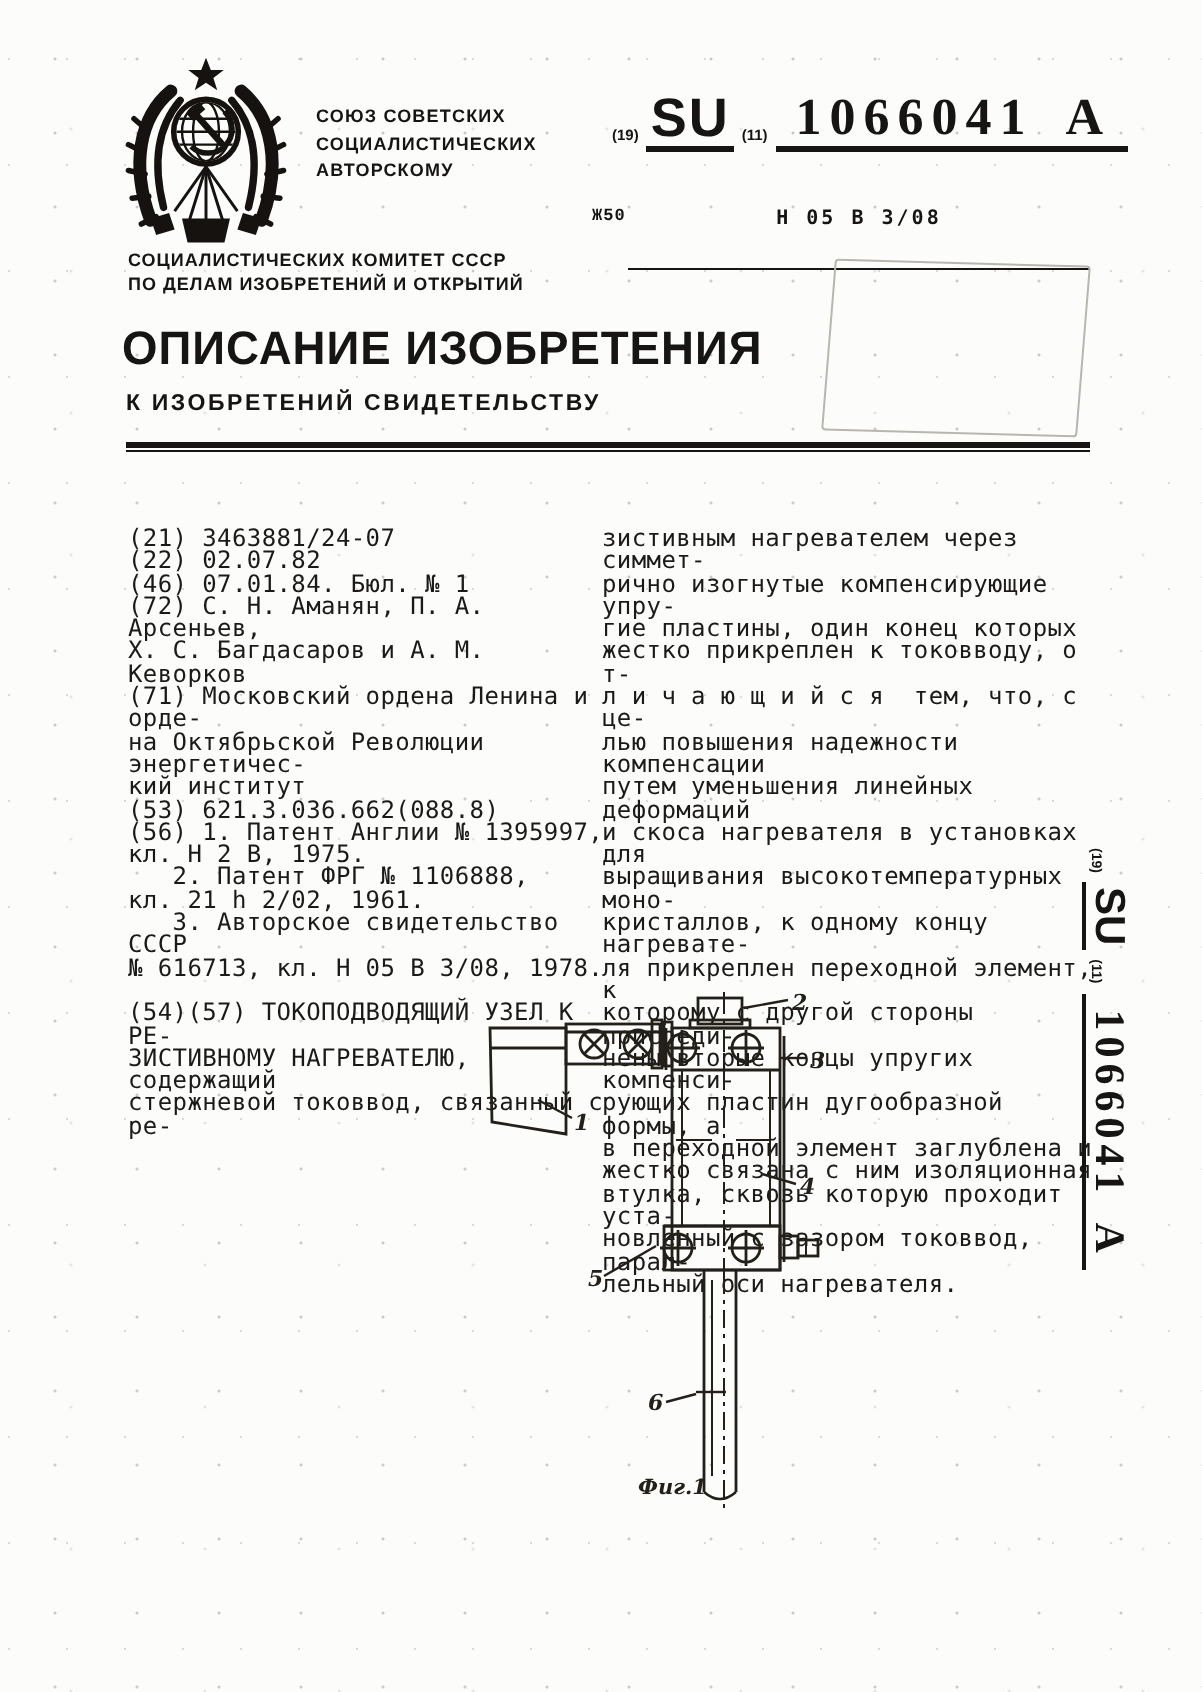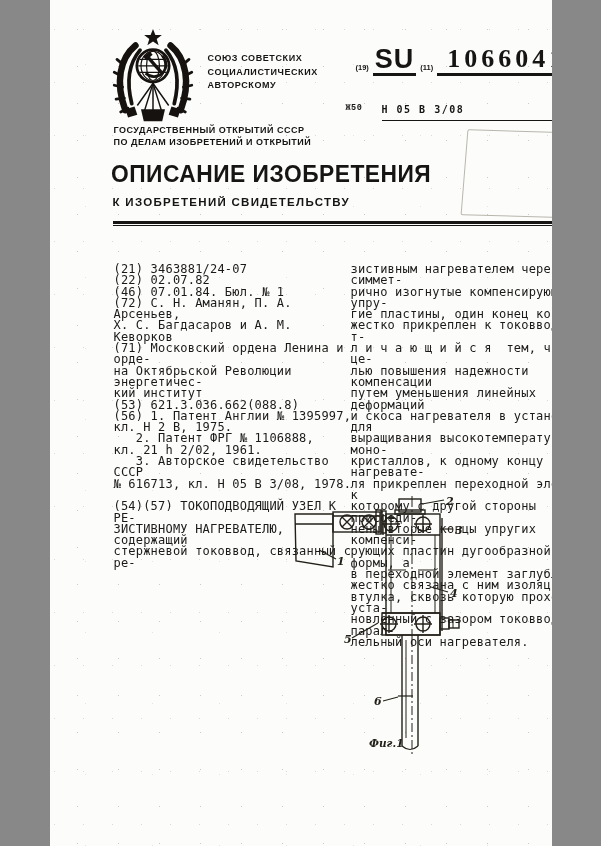--- a/index.html
+++ b/index.html
@@ -1,37 +1,37 @@
 <!DOCTYPE html>
 <html><head>
 <meta charset="utf-8">
 <style>
   html,body{margin:0;padding:0;background:#888;}
   .page{
-    position:relative;width:502px;height:846px;margin:0 auto;
+    position:relative;width:601px;height:846px;margin:0 auto;
     background-color:#fcfcfa;
     background-image:
       radial-gradient(circle, rgba(20,20,20,.22) .6px, transparent .9px),
       radial-gradient(circle, rgba(20,20,20,.14) .5px, transparent .8px),
       radial-gradient(circle, rgba(20,20,20,.10) .6px, transparent .9px);
     background-size:41px 37px, 29px 53px, 67px 71px;
     background-position:7px 11px,19px 3px,2px 29px;
     font-family:"Liberation Sans",sans-serif;color:#161513;overflow:hidden;
   }
   .abs{position:absolute;}
   
   .emblem{left:56px;top:28px;width:94px;height:96px;}
   .union{left:158px;top:52px;width:140px;font-size:9px;font-weight:bold;line-height:13.5px;letter-spacing:.6px;}
   .committee{left:64px;top:125px;font-size:9px;font-weight:bold;line-height:11.5px;letter-spacing:.5px;white-space:pre-line;}
   .pubnum{left:306px;top:48px;display:flex;align-items:flex-end;gap:4px;}
   .inid{font-size:7.5px;font-weight:bold;padding-bottom:4px;}
   .su-big{font-size:27px;font-weight:bold;line-height:.85;border-bottom:3px solid #161513;padding:0 2px 2px 2px;letter-spacing:1px;}
   .num-big{font-family:"Liberation Serif",serif;font-size:26px;font-weight:bold;line-height:.85;border-bottom:3px solid #161513;padding:0 8px 3px 10px;letter-spacing:4px;display:flex;gap:16px;}
   .ipc-prefix{left:296px;top:103px;font-size:8.5px;font-weight:bold;letter-spacing:.5px;font-family:Liberation Mono, monospace;}
-  .ipc-wrap{left:332px;top:99px;width:231px;border-bottom:1.6px solid #161513;padding-bottom:3px;}
+  .ipc-wrap{left:314px;top:99px;width:231px;border-bottom:1.6px solid #161513;padding-bottom:17px;text-align:center;}
   .ipc-text{font-family:"DejaVu Sans Mono",monospace;font-size:10px;font-weight:bold;letter-spacing:1.5px;}
   
   .title-main{left:61px;top:161px;font-size:23.5px;font-weight:bold;letter-spacing:.5px;transform:scaleX(.97);transform-origin:0 0;white-space:nowrap;}
   .title-sub{left:63px;top:196px;font-size:11.5px;font-weight:bold;letter-spacing:1.3px;white-space:nowrap;}
   .stamp{left:414px;top:131px;width:126px;height:84px;border:1.5px solid #b9b6ae;border-radius:2px;transform:rotate(1.6deg) skewX(-3deg);}
   .rule{left:63px;top:221px;width:482px;height:5px;border-top:3px solid #161513;border-bottom:1px solid #161513;box-sizing:border-box;}
   
   .col{font-family:"DejaVu Sans Mono",monospace;font-size:12px;line-height:11.3px;letter-spacing:.2px;white-space:pre-wrap;color:#1b1a18;}
   .col-left{left:64px;top:264px;width:240px;}
   .col-right{left:301px;top:264px;width:246px;}
@@ -93,21 +93,21 @@
     <path d="M20,88 l10,-3 3,9 -10,3 z" fill="#15120f"></path>
     <path d="M80,88 l-10,-3 -3,9 10,3 z" fill="#15120f"></path>
   </svg>
 
   <div class="abs union">
     <div>СОЮЗ СОВЕТСКИХ</div>
     <div>СОЦИАЛИСТИЧЕСКИХ</div>
     <div>АВТОРСКОМУ</div>
   </div>
 
-  <div class="abs committee">ГОСУДАРСТВЕННЫЙ ОТКРЫТИЙ СССР
+  <div class="abs committee">СОЦИАЛИСТИЧЕСКИХ КОМИТЕТ СССР
 ПО ДЕЛАМ ИЗОБРЕТЕНИЙ И ОТКРЫТИЙ</div>
 
   <div class="abs pubnum">
     <span class="inid">(19)</span>
     <span class="su-big">SU</span>
     <span class="inid">(11)</span>
     <span class="num-big">
       <span>1066041</span>
       <span>A</span>
     </span>

